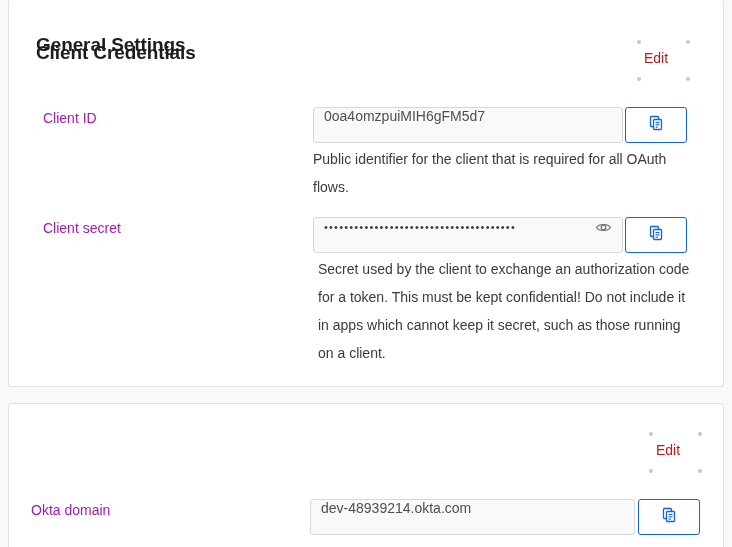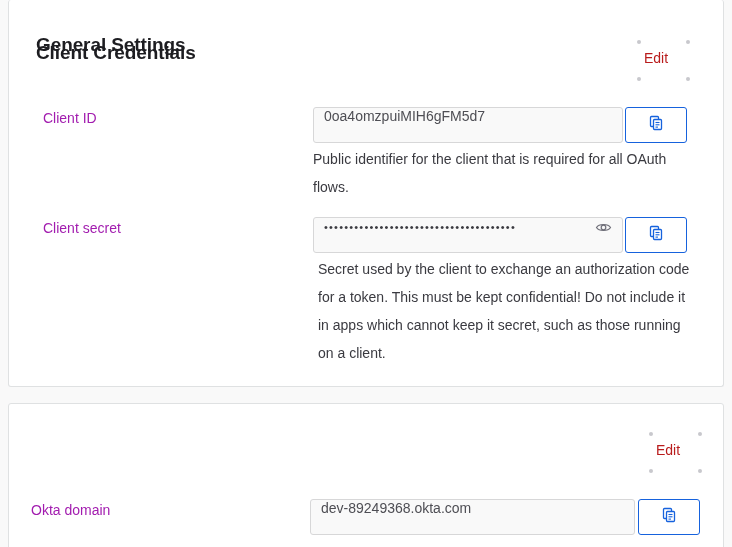--- a/index.html
+++ b/index.html
@@ -202,21 +202,21 @@
   <div class="dots-deco" style="top:432px; left:649px;"></div>
   <div class="dots-deco" style="top:432px; left:698px;"></div>
   <div class="dots-deco" style="top:469px; left:649px;"></div>
   <div class="dots-deco" style="top:469px; left:698px;"></div>
 
   <a class="edit-link" id="edit-general">Edit</a>
 
   <div class="field-label" style="top:502px; left:31px;">Okta domain</div>
 
   <div class="input-box" style="top:499px; left:310px; width:325px;">
-    <span class="input-text">dev-89249368.okta.com</span>
+    <span class="input-text">dev-48939214.okta.com</span>
   </div>
 
   <div class="copy-btn" style="top:499px; left:638px;">
     <span>
       <svg width="16" height="16" viewBox="0 0 16 16">
         <rect x="2.5" y="1.5" width="8" height="10" rx="1" fill="none" stroke="#1662dd" stroke-width="1.3"></rect>
         <rect x="5.5" y="4.5" width="8" height="10" rx="1" fill="#ffffff" stroke="#1662dd" stroke-width="1.3"></rect>
         <line x1="7.5" y1="7.5" x2="11.5" y2="7.5" stroke="#1662dd" stroke-width="1.1"></line>
         <line x1="7.5" y1="9.8" x2="11.5" y2="9.8" stroke="#1662dd" stroke-width="1.1"></line>
         <line x1="7.5" y1="12.1" x2="10" y2="12.1" stroke="#1662dd" stroke-width="1.1"></line>

